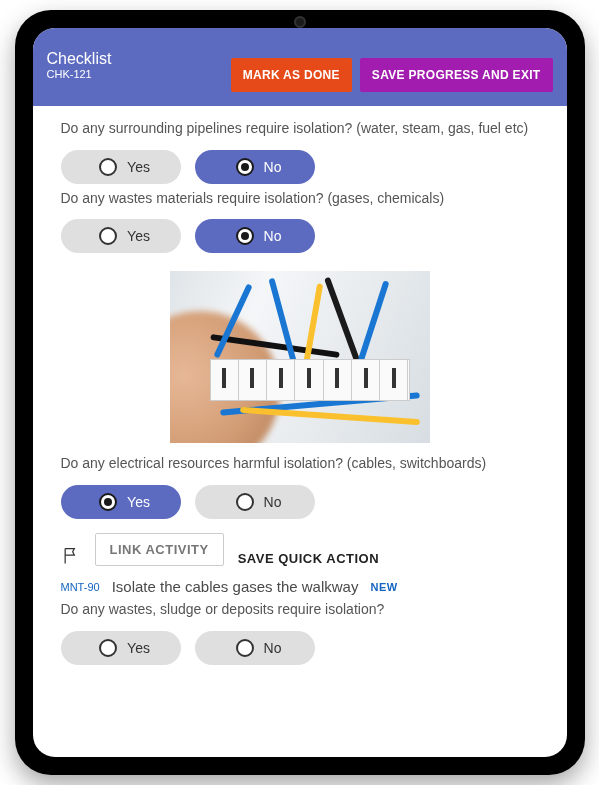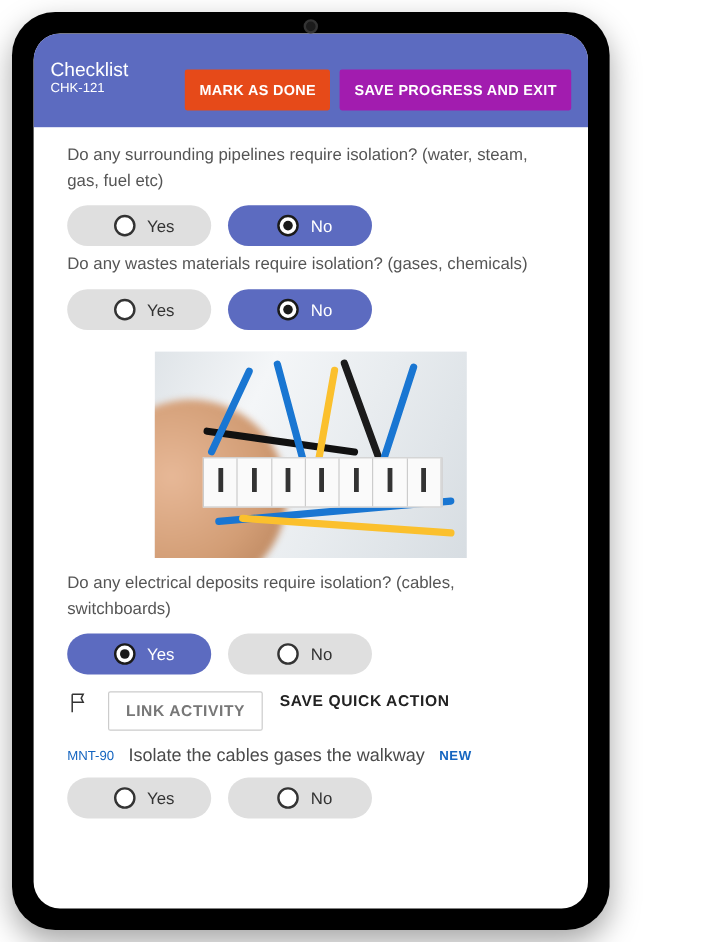--- a/index.html
+++ b/index.html
@@ -1,21 +1,20 @@
 <!DOCTYPE html>
 <html><head>
 <meta charset="utf-8">
 <style>
   
   html,body{margin:0;padding:0;background:#fff;font-family:Arial,Helvetica,sans-serif;}
   .wrap{
-    width:518px;height:785px;
+    width:599px;height:785px;
     box-sizing:border-box;
     display:flex;align-items:center;justify-content:center;
-    padding:10px;
   }
   .device{
     width:570px;height:765px;
     border-radius:36px;
     background:#000;
     box-shadow:0 10px 25px rgba(0,0,0,.35);
     position:relative;
     box-sizing:border-box;
     padding:18px;
   }
@@ -99,21 +98,21 @@
     border-radius:50%;
     background:radial-gradient(circle at 40% 40%,#e7b897 0%,#d29d75 55%,#b07b54 100%);
     filter:blur(3px);
   }
   .screwdriver{
     position:absolute;left:40px;top:72px;width:130px;height:6px;background:#111;
     transform:rotate(8deg);border-radius:3px;
   }
 
   
-  .link-row{display:flex;align-items:flex-start;gap:14px;margin-top:14px;}
+  .link-row{display:flex;align-items:flex-end;gap:14px;margin-top:14px;}
   .flag-icon{width:20px;height:20px;}
   .link-btn{
     border:1px solid #ccc;background:#fff;color:#777;
     padding:8px 14px;font-size:13px;font-weight:600;letter-spacing:.5px;
     border-radius:2px;cursor:pointer;
   }
   .link-quick{color:#222;font-size:13px;font-weight:700;letter-spacing:.5px;cursor:pointer;}
   .linked-row{display:flex;align-items:center;gap:12px;margin-top:12px;font-size:15px;}
   .mnt{color:#1565c0;font-size:11px;font-weight:500;}
   .linked-desc{color:#4a4a4a;}
@@ -182,21 +181,21 @@
             <span></span>
               <span></span>
               <span></span>
               <span></span>
               <span></span>
               <span></span>
               <span></span>
           </div>
         </div>
 
-        <div class="question">Do any electrical deposits require isolation? (cables, switchboards)</div>
+        <div class="question">Do any electrical resources harmful isolation? (cables, switchboards)</div>
         <div class="pill-row">
           <div class="pill selected">
             <span class="radio">
                 <span class="dot"></span>
               </span>
             <span>Yes</span>
           </div>
           <div class="pill">
             <span class="radio"></span>
             <span>No</span>
@@ -209,20 +208,21 @@
           </svg>
           <button class="link-btn">LINK ACTIVITY</button>
           <span class="link-quick">SAVE QUICK ACTION</span>
         </div>
         <div class="linked-row">
           <span class="mnt">MNT-90</span>
           <span class="linked-desc">Isolate the cables gases the walkway</span>
           <span class="new">NEW</span>
         </div>
 
+        <div class="question">Do any wastes, sludge or deposits require isolation?</div>
         <div class="pill-row">
           <div class="pill">
             <span class="radio"></span>
             <span>Yes</span>
           </div>
           <div class="pill">
             <span class="radio"></span>
             <span>No</span>
           </div>
         </div>

